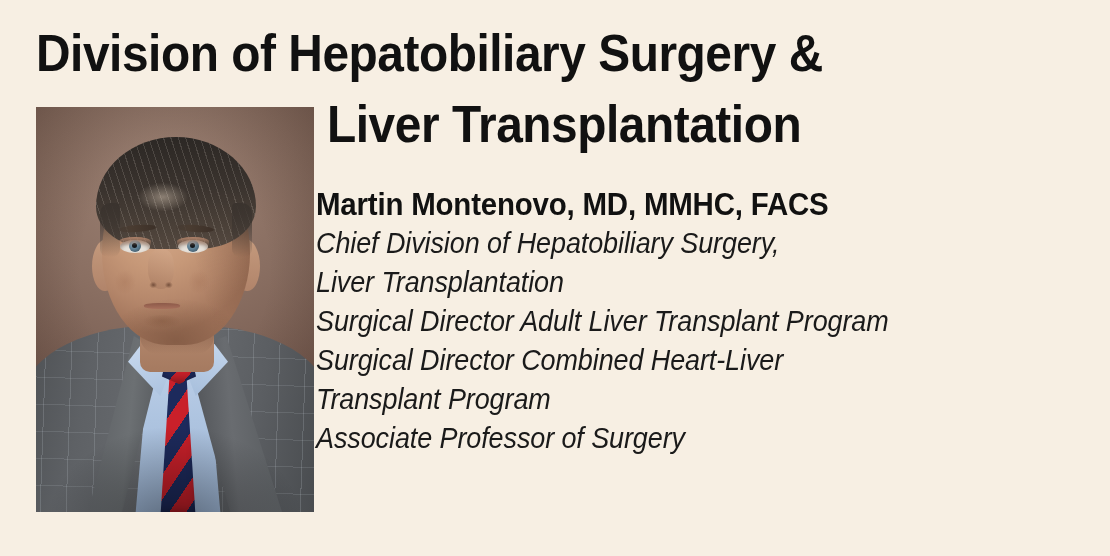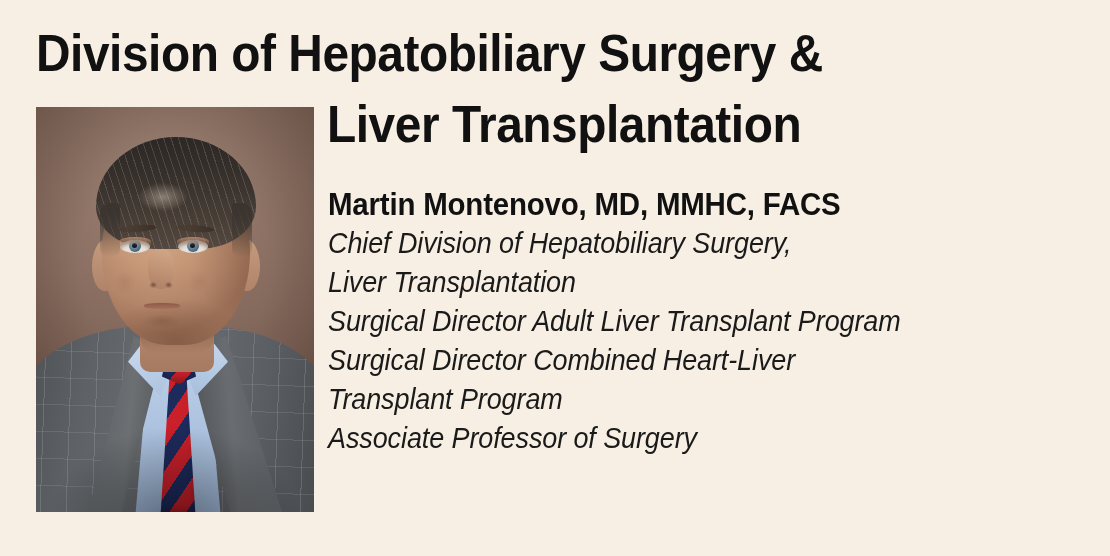--- a/index.html
+++ b/index.html
@@ -356,21 +356,21 @@
     top: 158px;
     width: 30px;
     height: 34px;
     background: radial-gradient(ellipse 50% 50% at 50% 50%, rgba(150,98,72,0.22) 0%, rgba(150,98,72,0) 72%);
     border-radius: 50%;
   }
 
   
   #person-info {
     position: absolute;
-    left: 328px;
+    left: 316px;
     top: 186px;
     width: 770px;
   }
   #person-name {
     color: #111111;
     font-family: "Liberation Sans", sans-serif;
     font-weight: 700;
     font-size: 31px;
     line-height: 38px;
     letter-spacing: -0.2px;

